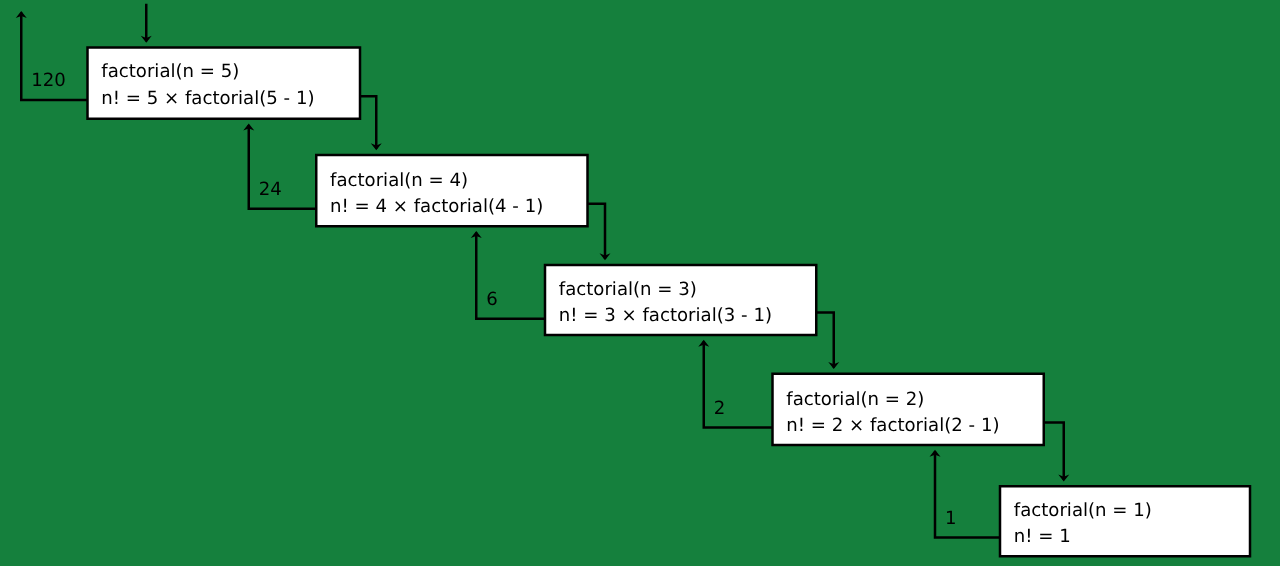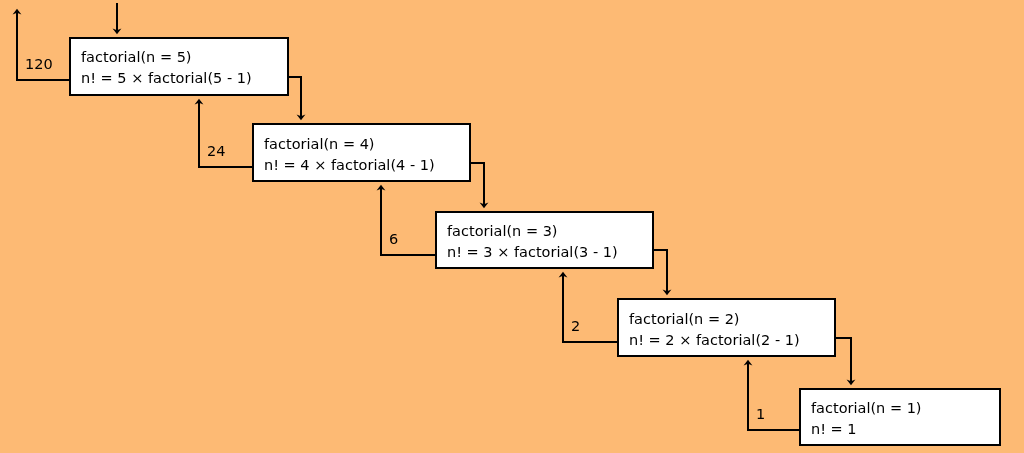--- a/index.html
+++ b/index.html
@@ -4,21 +4,21 @@
 <style>
   html, body {
     margin: 0;
     padding: 0;
     background: #ffffff;
   }
   #canvas {
     position: relative;
     width: 1024px;
     height: 453px;
-    background: #fdba74;
+    background: #15803d;
     font-family: "DejaVu Sans", sans-serif;
     overflow: hidden;
   }
   svg.diagram {
     position: absolute;
     top: 0;
     left: 0;
     width: 1024px;
     height: 453px;
   }

